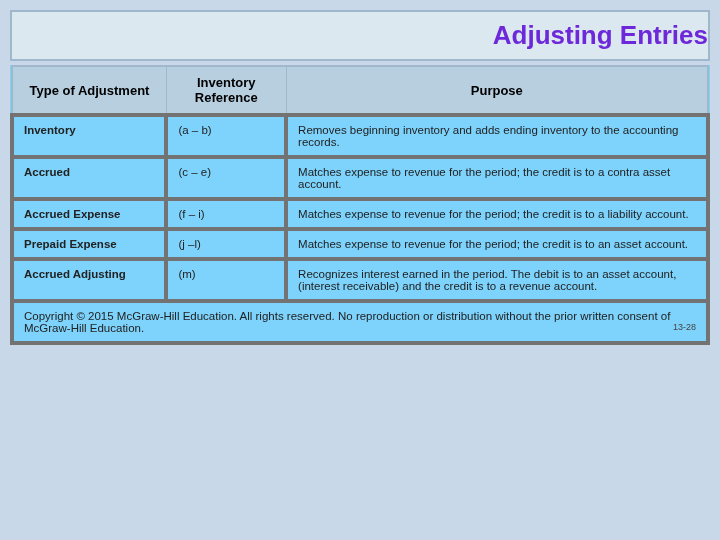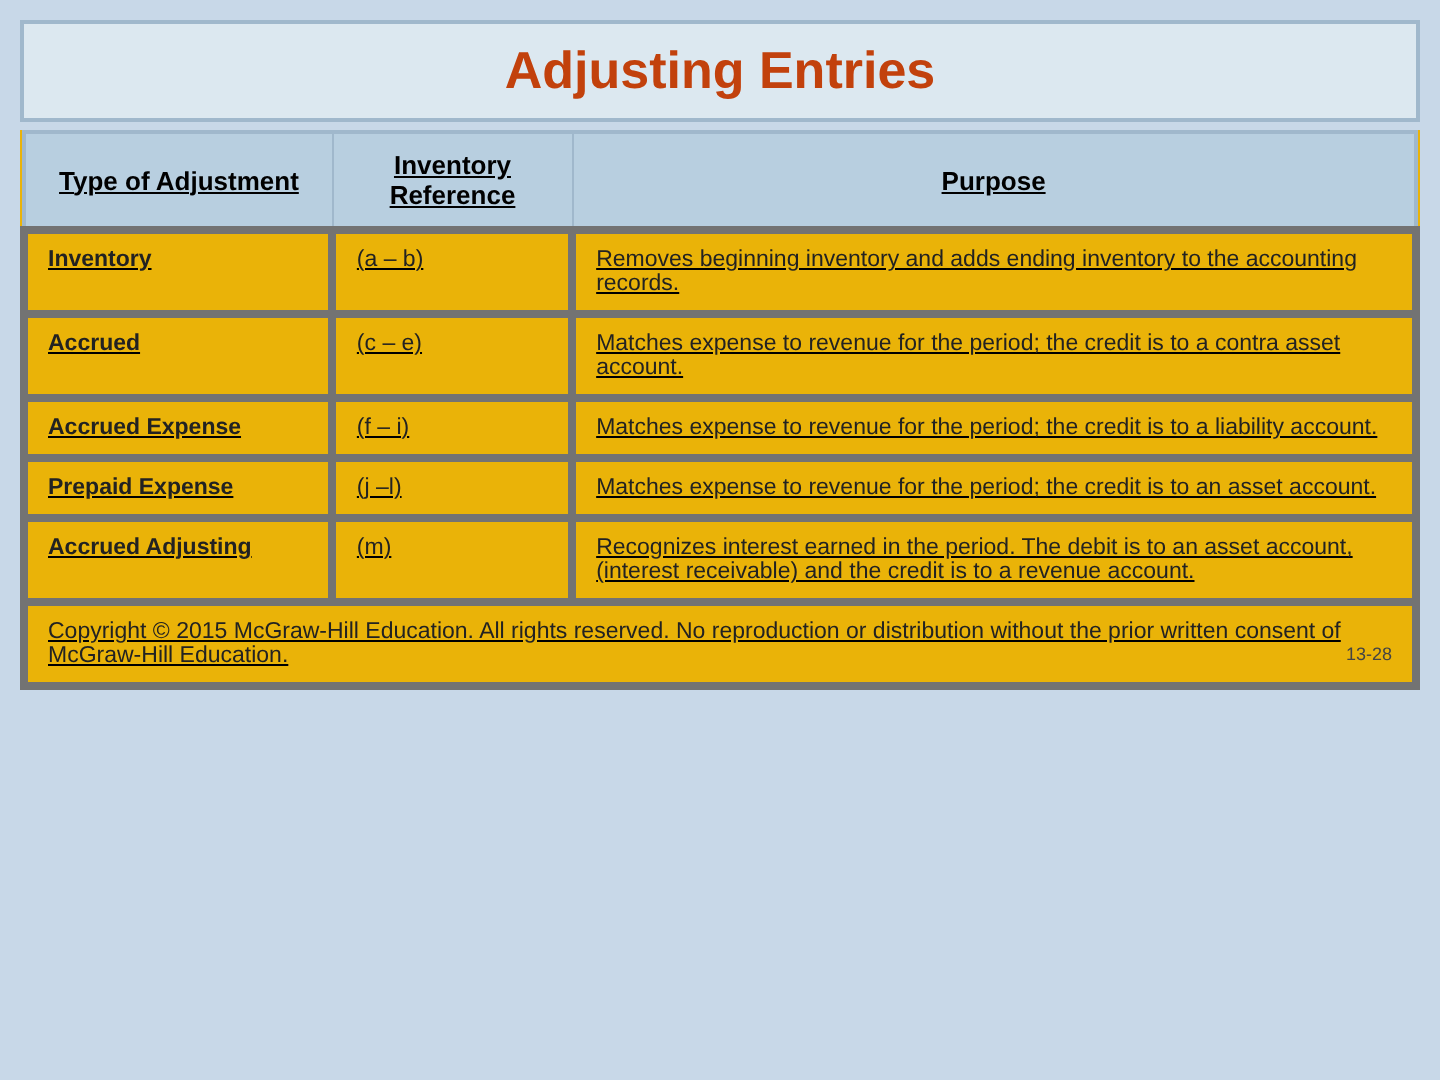--- a/index.html
+++ b/index.html
@@ -23,28 +23,28 @@
     .title-bar {
       background: #dce8f0;
       border: 2px solid #a0b8cc;
       text-align: center;
       padding: 8px 0;
       margin-bottom: 4px;
     }
     .title-bar h1 {
       font-size: 26px;
       font-weight: bold;
-      color: #c2410c;
+      color: #6d28d9;
+      text-align: right;
     }
     .main-table {
       width: 100%;
       border-collapse: collapse;
       border: 2px solid #a0b8cc;
-      background: #eab308;
-      text-decoration: underline;
+      background: #7dd3fc;
     }
     .main-table th {
       background: #b8cfe0;
       border: 1px solid #a0b8cc;
       padding: 8px 10px;
       font-weight: bold;
       font-size: 13px;
       text-align: center;
       vertical-align: middle;
     }

